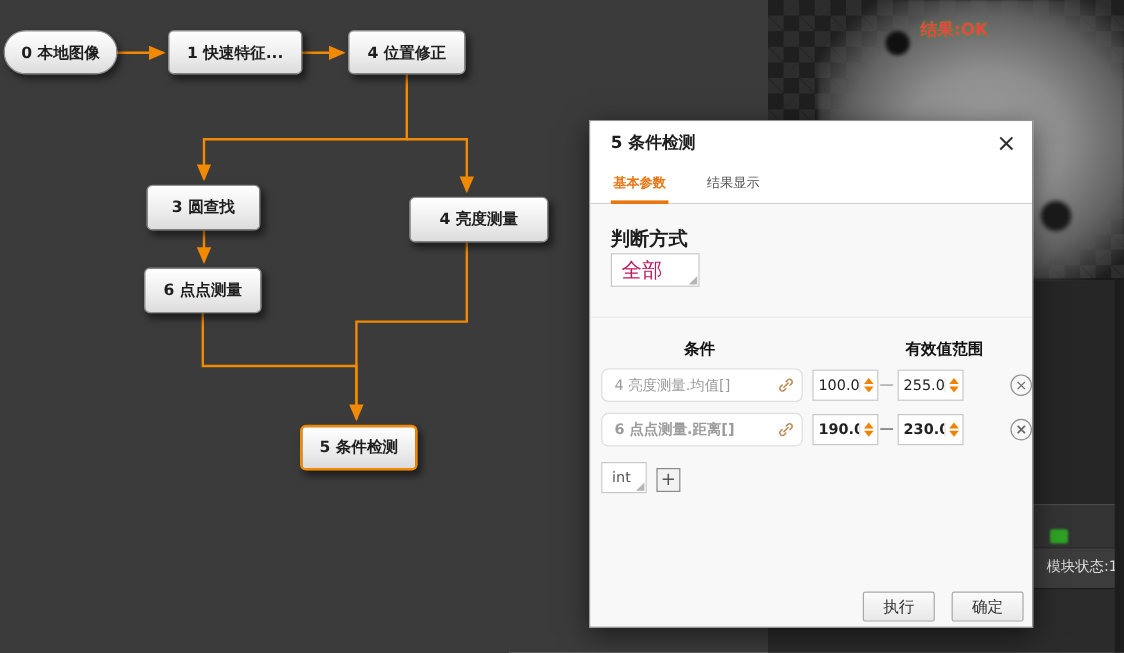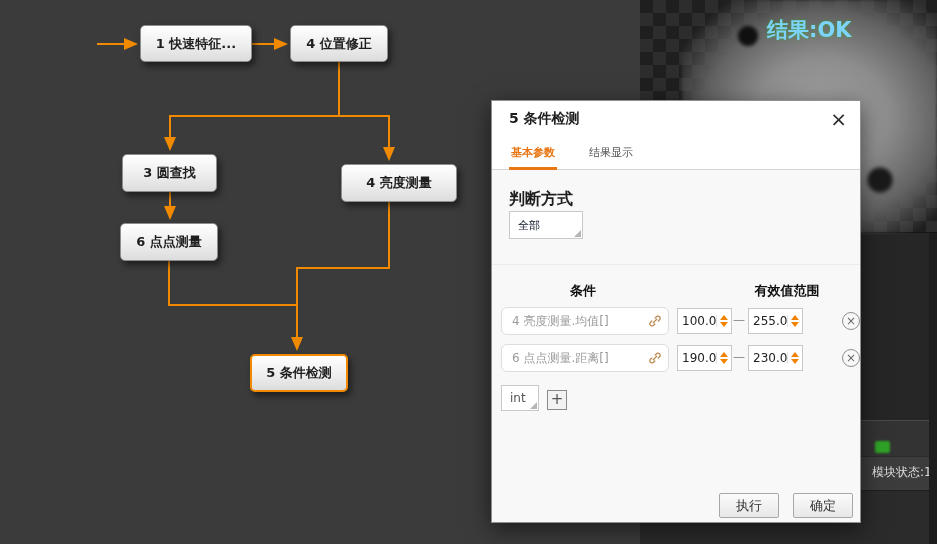--- a/index.html
+++ b/index.html
@@ -25,22 +25,22 @@
       linear-gradient(-45deg,#2d2d2d 25%,transparent 25%),
       linear-gradient(45deg,transparent 75%,#2d2d2d 75%),
       linear-gradient(-45deg,transparent 75%,#2d2d2d 75%);
     background-size:26px 26px; background-position:0 0,0 13px,13px -13px,-13px 0;
     border-bottom:1px solid #141414; }
   .camera-image { position:absolute; left:42px; top:0; width:255px; height:233px; filter:blur(1.5px);
     background:
       radial-gradient(circle at 66px 36px, #101010 0 8px, rgba(16,16,16,0) 12px),
       radial-gradient(circle at 198px 180px, #1a1a1a 0 10px, rgba(26,26,26,0) 15px),
       radial-gradient(ellipse 165px 145px at 55% 50%, #a2a2a2 0%, #8d8d8d 40%, #616161 72%, rgba(55,55,55,0) 98%); }
-  .result-text { position:absolute; left:127px; top:16px; font-size:21px; font-weight:bold;
-    color:#7dd3fc; text-shadow:0 0 3px rgba(30,203,0,.55); }
+  .result-text { position:absolute; left:127px; top:16px; font-size:14px; font-weight:bold;
+    color:#ef4444; text-shadow:0 0 3px rgba(30,203,0,.55); }
   .panel-a { position:absolute; left:0; top:420px; width:297px; height:36px; background:#333333; border-top:1px solid #4a4a4a; }
   .status-indicator { position:absolute; left:235px; top:441px; width:15px; height:12px;
     background:#2fae25; border-radius:2px; filter:blur(1px); opacity:.9; }
   .panel-b { position:absolute; left:0; top:456px; width:297px; height:34px; background:#3c3c3c; border-top:1px solid #2a2a2a; }
   .status-text { position:absolute; left:232px; top:464px; font-size:12px; color:#dcdcdc; white-space:nowrap; }
   .panel-c { position:absolute; left:0; top:490px; width:297px; height:54px; background:#2b2b2b; border-top:1px solid #1e1e1e; }
   .scroll-strip { position:absolute; right:0; top:233px; width:8px; height:311px; background:#1d1d1d; }
 
   
   .dialog { position:absolute; left:491px; top:100px; width:370px; height:423px; background:#ffffff;
@@ -50,34 +50,34 @@
   .dlg-title { font-size:14px; font-weight:bold; color:#1d1d1d; }
   .dlg-close { font-size:20px; line-height:18px; color:#2b2b2b; cursor:pointer; }
   .dlg-tabs { position:absolute; left:0; top:36px; right:0; height:33px; background:#fff;
     border-bottom:1px solid #d5d5d5; display:flex; align-items:flex-end; padding-left:17px; gap:30px; }
   .tab { font-size:11px; color:#555; padding:7px 2px; border-bottom:3px solid transparent; margin-bottom:-1px; cursor:pointer; }
   .tab.active { color:#e87613; font-weight:bold; border-bottom-color:#e87613; }
   .dlg-body { position:absolute; left:0; top:69px; right:0; bottom:0; background:#f8f8f8; }
 
   .section-label { position:absolute; left:17px; top:19px; font-size:16px; font-weight:bold; color:#1d1d1d; }
   .combo { position:relative; background:#fff; border:1px solid #c9c9c9; display:flex; align-items:center;
-    padding-left:8px; font-size:11px; color:#0f172a; cursor:pointer; }
+    padding-left:8px; font-size:17px; color:#be185d; cursor:pointer; }
   .combo-judgment { position:absolute; left:17px; top:41px; width:74px; height:28px; }
   .corner-grip { position:absolute; right:1px; bottom:1px; width:0; height:0;
     border-left:7px solid transparent; border-bottom:7px solid #b5b5b5; }
   .judgment-desc { position:absolute; left:101px; top:48px; font-size:13px; color:#333; }
   .sep-line { position:absolute; left:0; top:94px; width:100%; border-top:1px solid #ebebeb; }
 
   .h-cond { position:absolute; left:9px; top:112px; width:164px; text-align:center;
     font-size:13px; font-weight:bold; color:#111; }
   .h-range { position:absolute; left:220px; top:112px; width:150px; text-align:center;
     font-size:13px; font-weight:bold; color:#111; }
 
   .cond-row { position:absolute; left:0; right:0; height:28px; }
-  .row-0 { top:137px; } .row-1 { top:174px; }
+  .row-0 { top:137px; } .row-1 { top:174px;font-weight:bold; }
   .cond-pill { position:absolute; left:9px; top:0; width:168px; height:28px; background:#fff;
     border:1px solid #ddd; border-radius:6px; display:flex; align-items:center; padding:0 24px 0 10px; }
   .cond-name { font-size:12px; color:#9b9b9b; white-space:nowrap; overflow:hidden; }
   .link-icon { position:absolute; right:6px; top:6px; }
   .num-input { position:absolute; top:1px; width:55px; height:26px; background:#fff; border:1px solid #c8c8c8;
     display:flex; align-items:center; padding:0 2px 0 4px; }
   .num-min { left:185px; } .num-max { left:256px; }
   .num-val { flex:1; font-size:12px; color:#222; white-space:nowrap; overflow:hidden; }
   .spinner { display:flex; flex-direction:column; gap:2px; padding:0 1px 0 3px; border-left:1px solid #e4e4e4; cursor:pointer; }
   .spin-up { width:0; height:0; border-left:4px solid transparent; border-right:4px solid transparent; border-bottom:5px solid #f08200; }
@@ -109,20 +109,23 @@
       </defs>
       <path class="conn" d="M97 44 H136" marker-end="url(#arrow)"></path>
       <path class="conn" d="M238 44 H286" marker-end="url(#arrow)"></path>
       <path class="conn" d="M339 62 V116 H170 V149" marker-end="url(#arrow)"></path>
       <path class="conn" d="M339 116 H389 V159" marker-end="url(#arrow)"></path>
       <path class="conn" d="M170 192 V218" marker-end="url(#arrow)"></path>
       <path class="conn" d="M169 261 V305 H297 V349" marker-end="url(#arrow)"></path>
       <path class="conn" d="M389 202 V268 H297 V349"></path>
     </svg>
 
+    <div class="node pill" style="left:3px;top:25px;width:95px;height:37px">
+      <span>0 本地图像</span>
+    </div>
     <div class="node" style="left:140px;top:25px;width:112px;height:37px">
       <span>1 快速特征...</span>
     </div>
     <div class="node" style="left:290px;top:25px;width:98px;height:37px">
       <span>4 位置修正</span>
     </div>
     <div class="node" style="left:122px;top:154px;width:95px;height:38px">
       <span>3 圆查找</span>
     </div>
     <div class="node" style="left:341px;top:164px;width:116px;height:38px">

